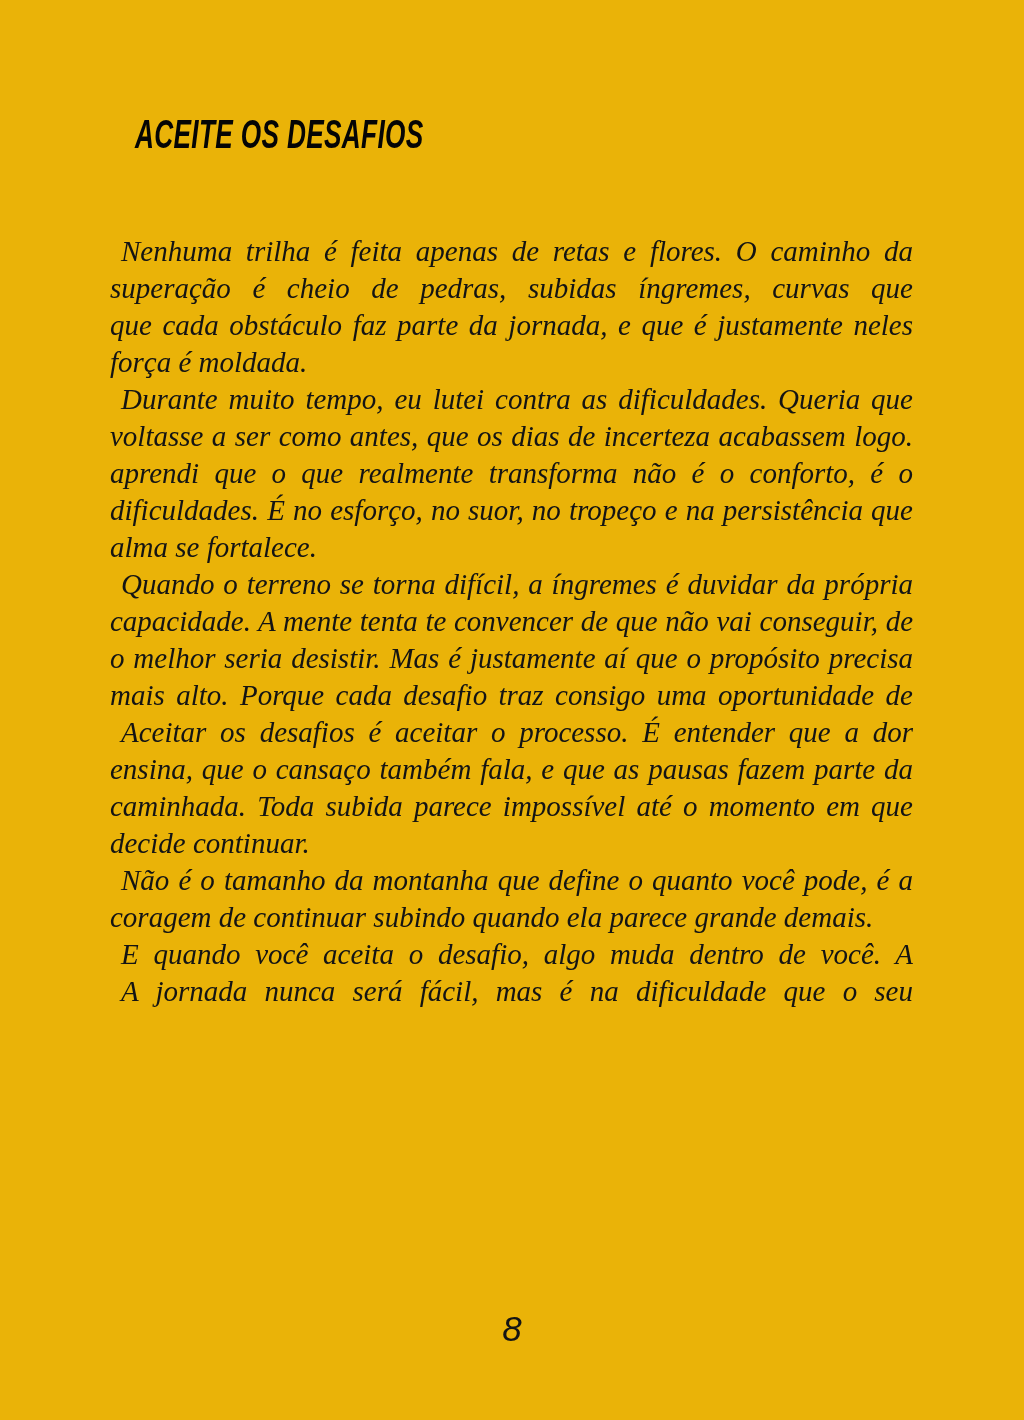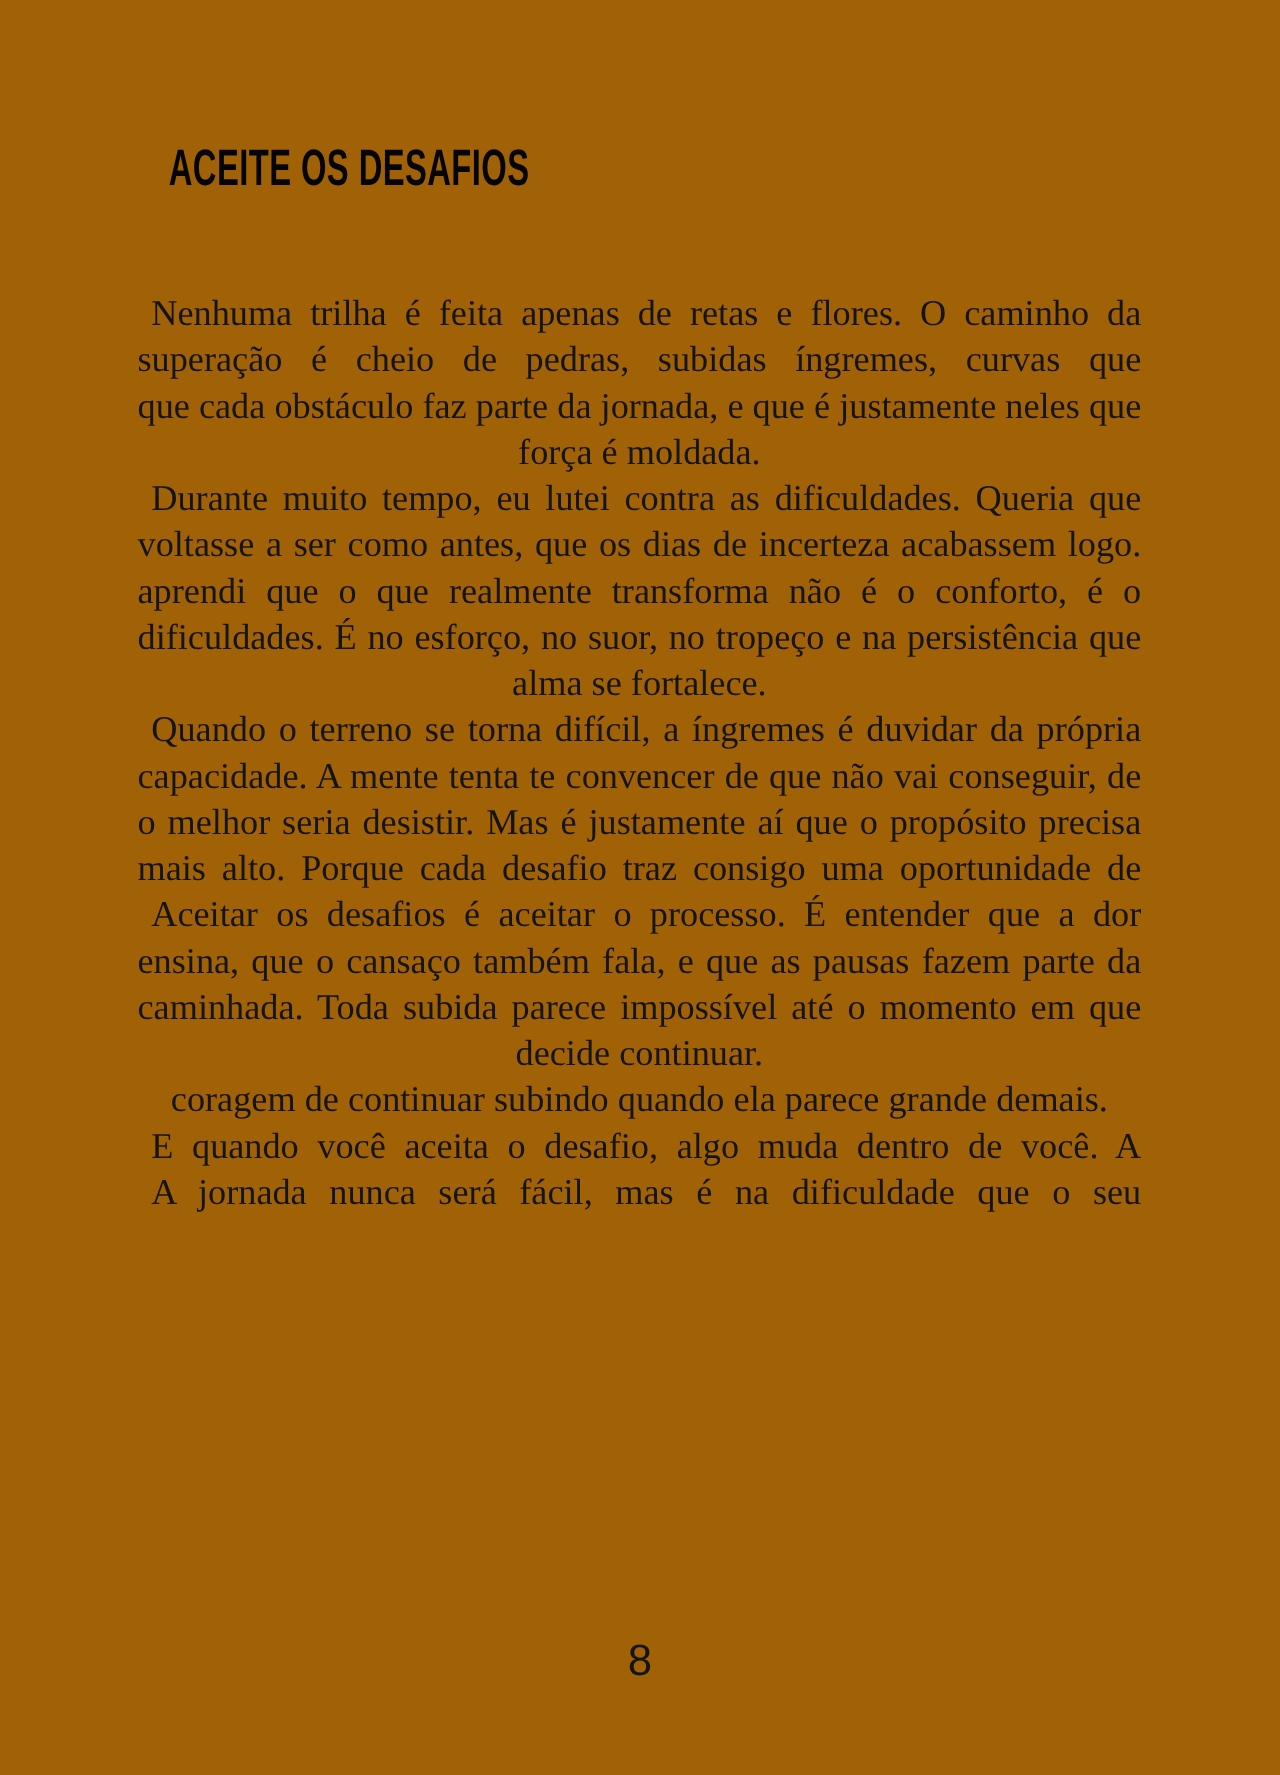--- a/index.html
+++ b/index.html
@@ -36,38 +36,38 @@
     line-height: 37px;
   }
   .paragraph { margin: 0; }
   .line {
     height: 37px;
     overflow: hidden;
     white-space: normal;
   }
   .jline { text-align: justify; }
   .jline::after { content: ""; display: inline-block; width: 100%; }
-  .plain { text-align: center; }
+  .plain { text-align: left; }
   .first { text-indent: 11px; }
   .page-number {
     position: absolute;
     left: 0;
     right: 0;
     top: 1311px;
     text-align: center;
     font-family: "Liberation Sans", sans-serif;
     font-size: 35px;
     line-height: 1;
     color: #141414;
   }
 </style>
 </head>
 <body>
 
-<div class="page" style="background: #a16207; color: rgb(20, 20, 20);">
+<div class="page" style="background: #eab308; color: rgb(20, 20, 20); font-style: italic;">
   <h1 class="title" style="color: rgb(5, 5, 5);">ACEITE OS DESAFIOS</h1>
 
   <div class="body-text">
       <div class="paragraph">
         <div class="line jline first">Nenhuma trilha é feita apenas de retas e flores. O caminho da</div>
         <div class="line jline">superação é cheio de pedras, subidas íngremes, curvas que confundem e</div>
         <div class="line jline">que cada obstáculo faz parte da jornada, e que é justamente neles que a</div>
         <div class="line plain">força é moldada.</div>
       </div>
       <div class="paragraph">
@@ -83,20 +83,21 @@
         <div class="line jline">o melhor seria desistir. Mas é justamente aí que o propósito precisa falar</div>
         <div class="line jline">mais alto. Porque cada desafio traz consigo uma oportunidade de</div>
       </div>
       <div class="paragraph">
         <div class="line jline first">Aceitar os desafios é aceitar o processo. É entender que a dor também</div>
         <div class="line jline">ensina, que o cansaço também fala, e que as pausas fazem parte da</div>
         <div class="line jline">caminhada. Toda subida parece impossível até o momento em que você</div>
         <div class="line plain">decide continuar.</div>
       </div>
       <div class="paragraph">
+        <div class="line jline first">Não é o tamanho da montanha que define o quanto você pode, é a</div>
         <div class="line plain">coragem de continuar subindo quando ela parece grande demais.</div>
       </div>
       <div class="paragraph">
         <div class="line jline first">E quando você aceita o desafio, algo muda dentro de você. A dúvida dá</div>
       </div>
       <div class="paragraph">
         <div class="line jline first">A jornada nunca será fácil, mas é na dificuldade que o seu verdadeiro</div>
       </div>
     </div>
 

